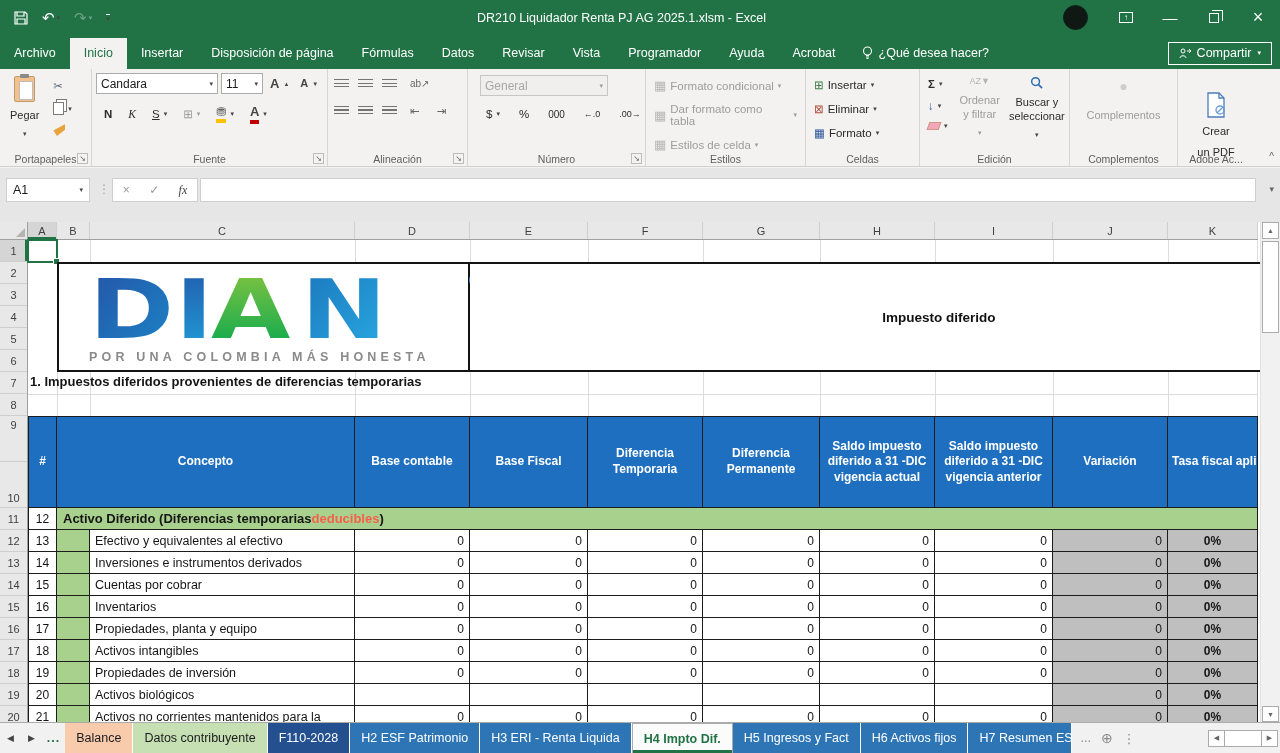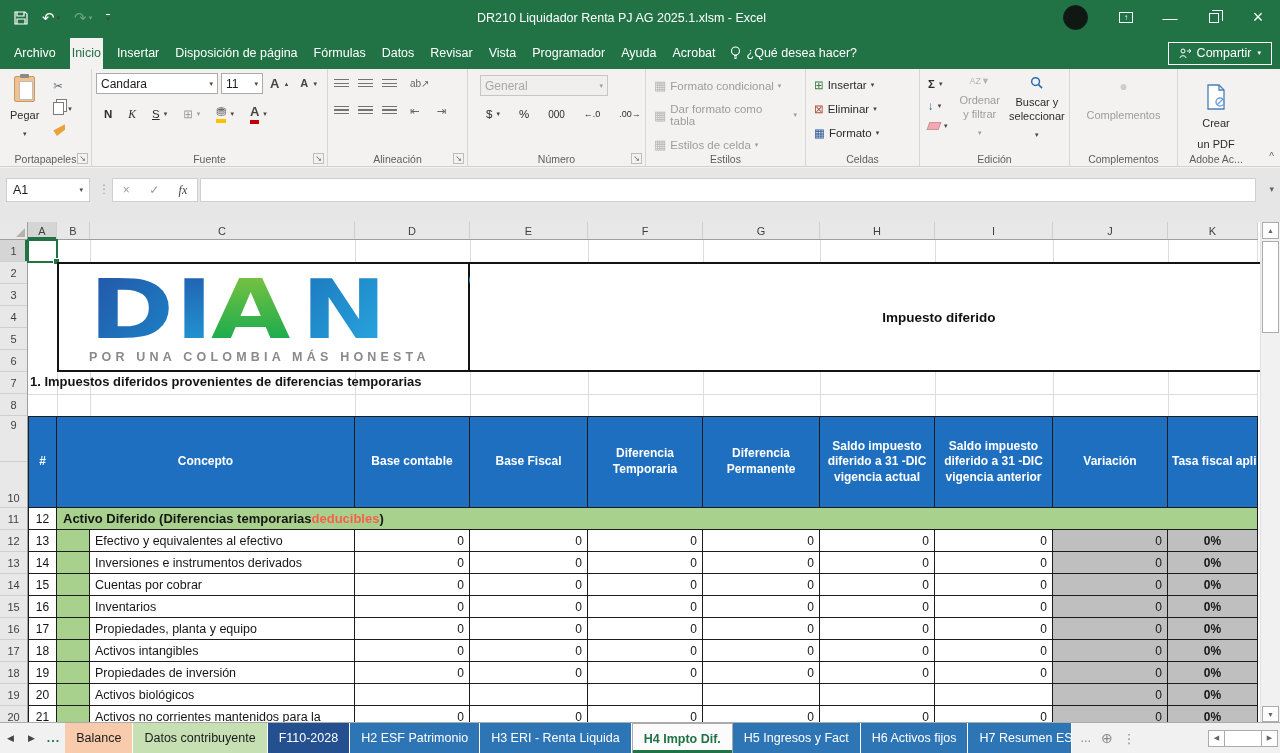--- a/index.html
+++ b/index.html
@@ -15,21 +15,21 @@
   .title { flex:1; text-align:center; font-size:12.5px; white-space:nowrap; }
   .tb-right { display:flex; align-items:center; gap:0; padding-right:0; }
   .avatar { width:25px; height:25px; border-radius:50%; background:#101814; border:1px solid #0b221a; margin-right:16px; }
   .winbtn { width:44px; height:35px; display:flex; align-items:center; justify-content:center; font-size:15px; color:#fff; }
   .ico-restore { width:10px; height:10px; border:1px solid #fff; position:relative; }
   .ico-restore:before { content:""; position:absolute; left:2px; top:-4px; width:10px; height:10px; border:1px solid #fff; border-bottom:none; border-left:none; }
   .ico-ribbonopt { width:14px; height:11px; border:1px solid #fff; position:relative; font-size:8px; line-height:9px; text-align:center; }
 
   
   .ribtabs { position:absolute; left:0; top:35px; width:1280px; height:34px; background:#217346; display:flex; align-items:flex-end; color:#fff; font-size:12.5px; }
-  .rtab { padding:8px 2px 9px; cursor:default; white-space:nowrap;margin-left:12px; }
+  .rtab { padding:8px 14px 9px; cursor:default; white-space:nowrap; }
   .rtab.active { background:#f3f2f1; color:#217346; }
   .rtab-search { display:flex; align-items:center; gap:6px; padding:8px 12px 9px; }
   .share { margin-left:auto; margin-right:8px; margin-bottom:4px; border:1px solid #fff; padding:3px 10px 4px; font-size:12.5px; display:flex; gap:6px; align-items:center; }
 
   
   .ribbon { position:absolute; left:0; top:69px; width:1280px; height:98px; background:#f3f2f1; border-bottom:1px solid #d2d0ce; display:flex; }
   .rgroup { position:relative; border-right:1px solid #d8d6d4; height:100%; padding:4px 4px 16px; }
   .glabel { position:absolute; bottom:1px; left:0; right:0; text-align:center; font-size:10.5px; color:#605e5c; }
   .launcher { position:absolute; bottom:2px; right:3px; width:11px; height:11px; border:1px solid #bdbdbd; font-size:8px; line-height:9px; color:#666; text-align:center; }
   .dd { font-size:7px; color:#444; }
@@ -375,21 +375,21 @@
 
     <div class="rgroup" style="width:108px;">
       <div class="bigbtn grey" style="margin:2px auto 0;">
         <span style="color:#cfcdcb; font-size:14px;">●</span>
         <span style="margin-top:6px;">Complementos</span>
       </div>
       <span class="glabel">Complementos</span>
     </div>
 
     <div class="rgroup" style="width:76px; border-right:none;">
-      <div class="bigbtn" style="margin:8px auto;">
+      <div class="bigbtn" style="margin:16px auto;">
         <svg width="22" height="26" viewBox="0 0 22 26">
             <path d="M3 1 h11 l5 5 v19 h-16 z" fill="#fff" stroke="#4a7ebb" stroke-width="1.3"></path>
             <path d="M14 1 v5 h5" fill="none" stroke="#4a7ebb" stroke-width="1.3"></path>
             <circle cx="15" cy="18" r="4" fill="none" stroke="#6a9bd8" stroke-width="1.3"></circle>
             <path d="M12 21 l6-6" stroke="#6a9bd8" stroke-width="1.3"></path>
           </svg>
         <span>Crear</span>
         <span>un PDF</span>
       </div>
       <span class="glabel">Adobe Ac...</span>

